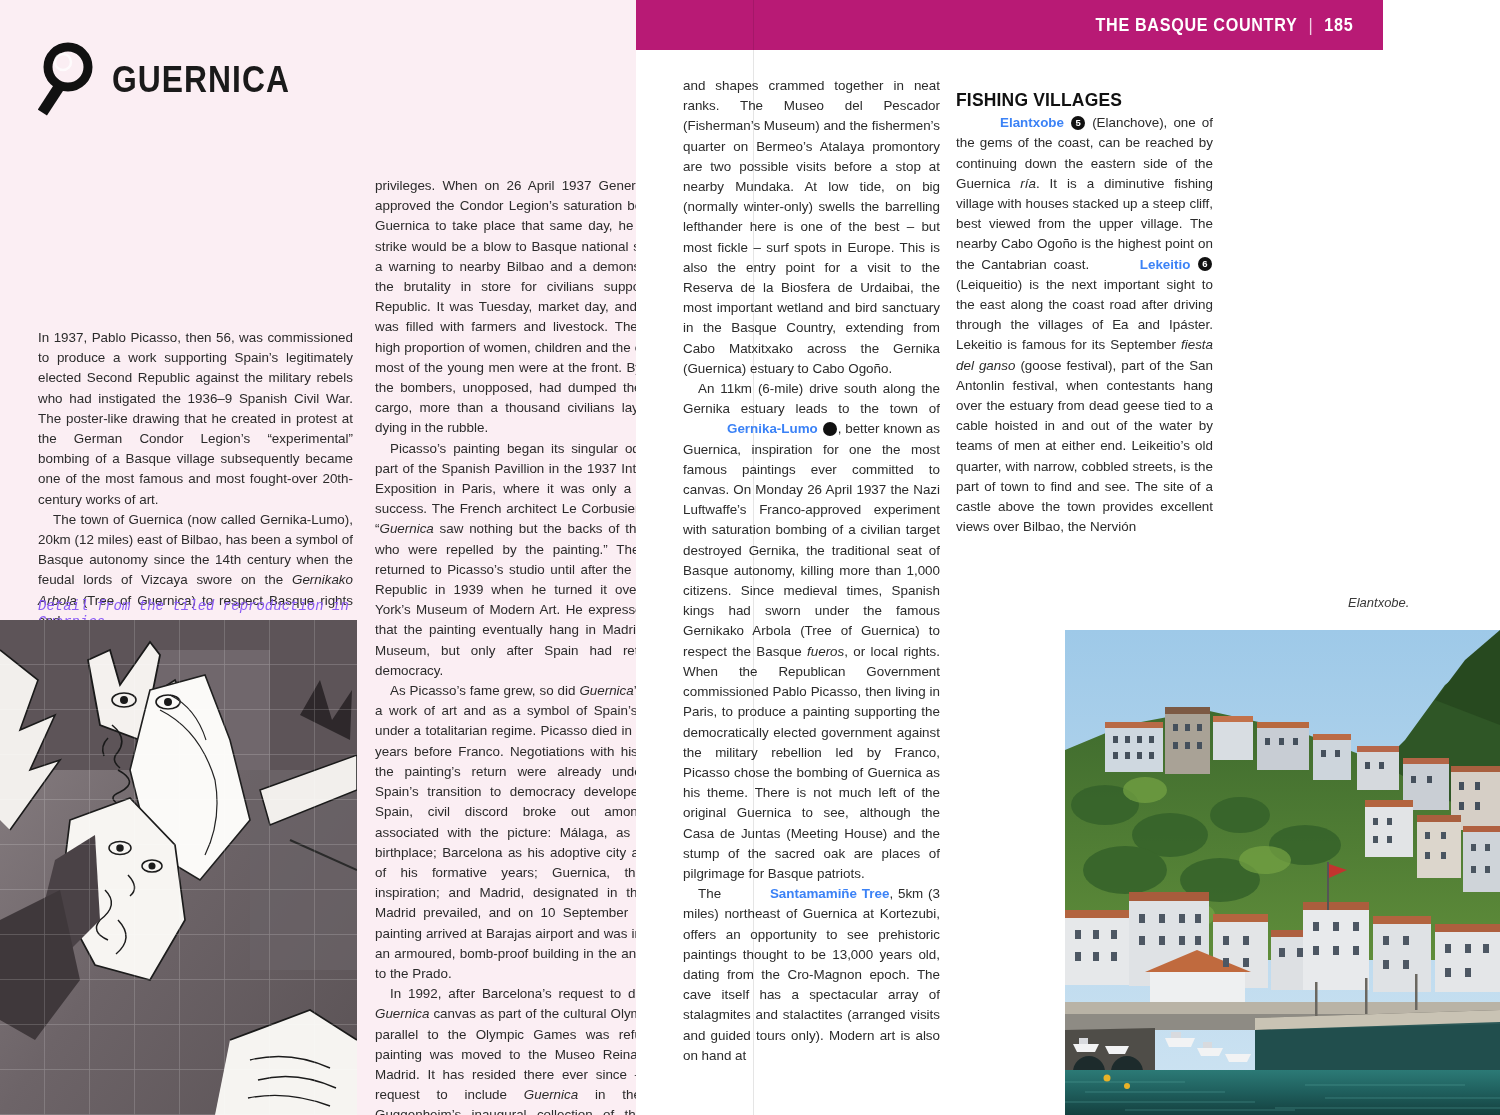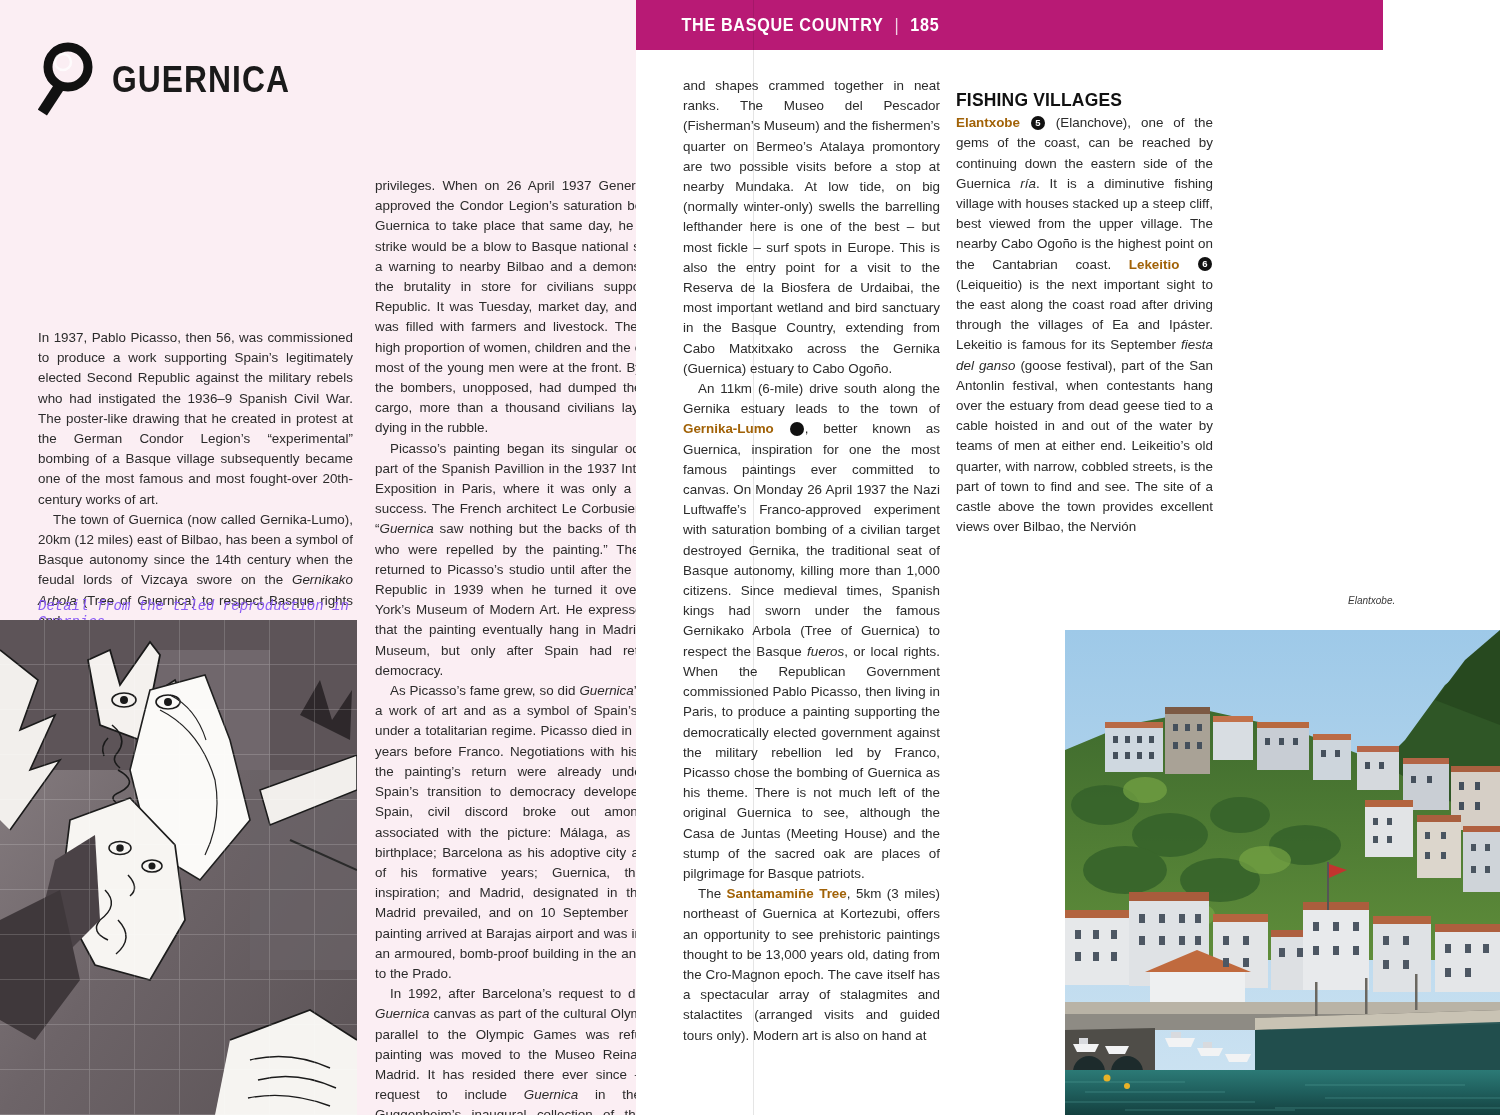--- a/index.html
+++ b/index.html
@@ -63,21 +63,21 @@
     overflow:hidden;background:#bdb7b8;
   }
 
   
   .page-right{
     width:747px;height:1115px;background:#ffffff;position:relative;
   }
   .header-band{
     position:absolute;left:0;top:0;width:747px;height:50px;
     background:#b81a75;
-    display:flex;align-items:center;
+    display:flex;align-items:center;justify-content:flex-end;
   }
   .header-text{
     color:#ffffff;font-size:19px;font-weight:bold;letter-spacing:.8px;
     transform:scaleX(.85);transform-origin:right center;
     margin-right:30px;white-space:nowrap;
   }
   .header-sep{display:inline-block;margin:0 13px;font-weight:normal;opacity:.8;}
   .col-right-1{
     position:absolute;left:47px;top:76px;width:257px;
   }
@@ -90,23 +90,23 @@
     transform:scaleX(.92);transform-origin:left top;
     margin:14px 0 3px 0;
     font-family:"Liberation Sans", sans-serif;
   }
   .photo-right{
     position:absolute;left:1065px;top:630px;width:435px;height:485px;
     overflow:hidden;
   }
   .cap-right{
     position:absolute;left:1348px;top:595px;
-    font-size:10px;font-style:italic;color:#3a3a3a;
-  }
-  b.place{font-weight:bold;color:#a16207;}
+    font-size:13px;font-style:italic;color:#3a3a3a;
+  }
+  b.place{font-weight:bold;color:#3b82f6;margin-left:44px;}
   i.it{font-style:italic;}
   .badge{
     display:inline-block;width:14px;height:14px;border-radius:50%;
     background:#111;color:#fff;font-size:9.5px;font-weight:bold;
     line-height:14px;text-align:center;vertical-align:1.5px;
     margin:0 1px;font-family:"Liberation Sans", sans-serif;
   }
   .gutter-line{
     position:absolute;left:753px;top:0;width:1px;height:1115px;
     background:rgba(0,0,0,.10);

